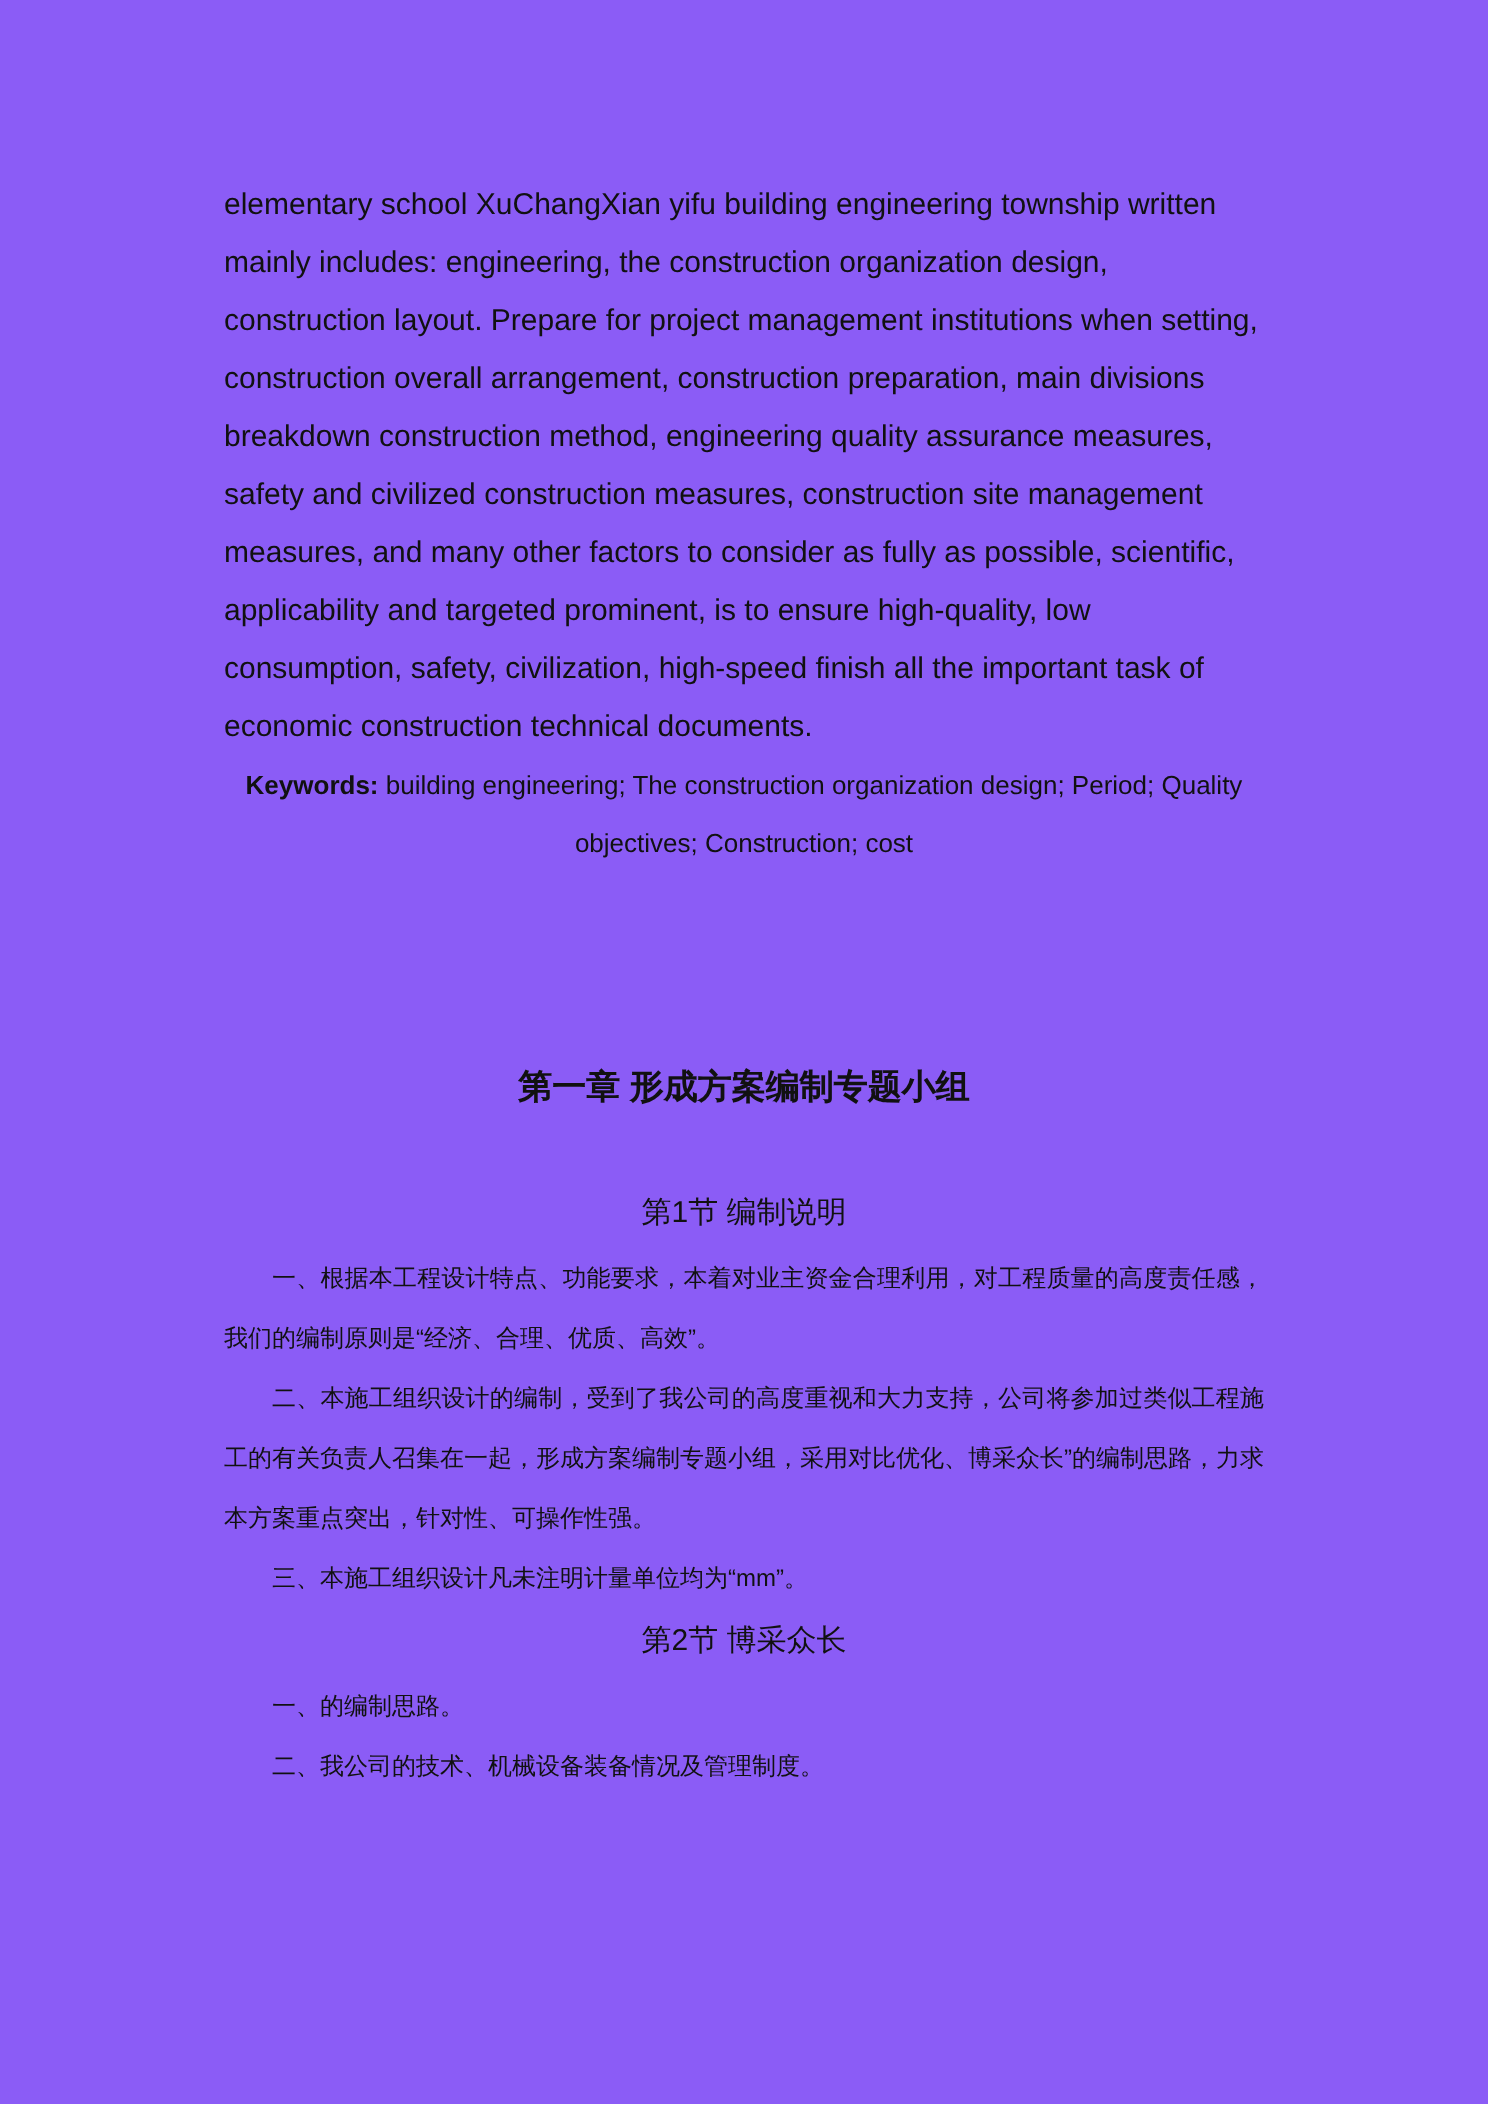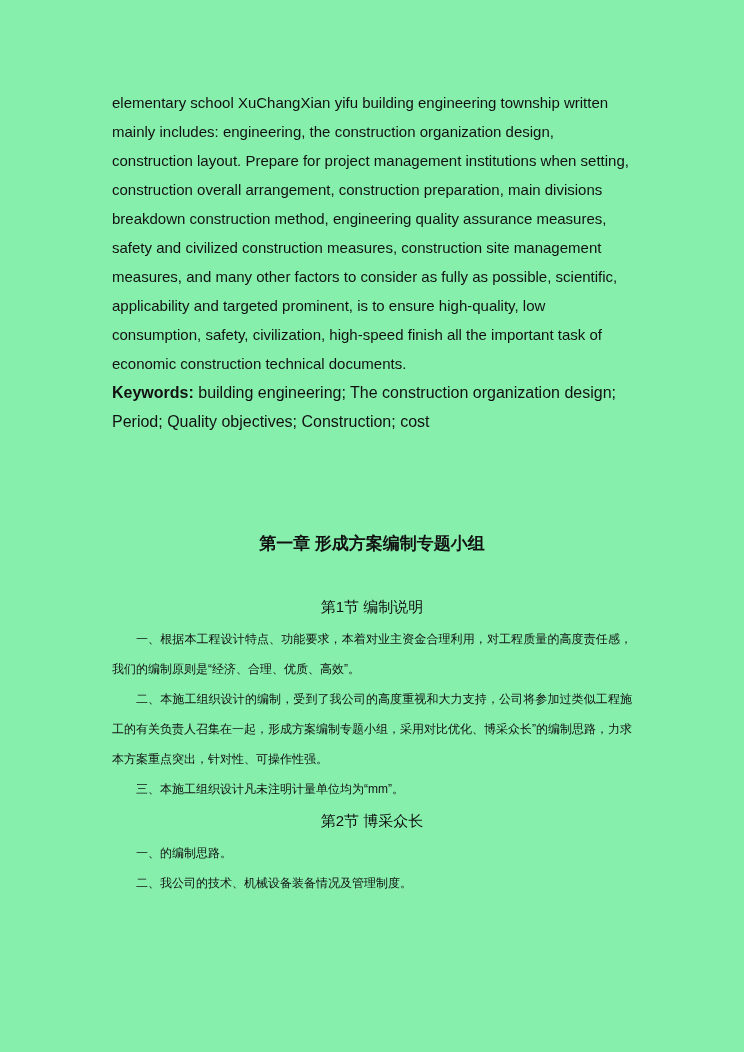--- a/index.html
+++ b/index.html
@@ -4,36 +4,36 @@
 <style>
   html, body {
     margin: 0;
     padding: 0;
     background: #ffffff;
   }
   .page {
     width: 744px;
     min-height: 1052px;
     box-sizing: border-box;
-    background: #86efac;
+    background: #8b5cf6;
     padding: 88px 112px 40px 112px;
     font-family: "Liberation Sans", sans-serif;
     color: #111111;
   }
   .en-paragraph {
     font-size: 15px;
     line-height: 29px;
     margin: 0;
     text-align: left;
   }
   .keywords-paragraph {
-    font-size: 16px;
+    font-size: 13px;
     line-height: 29px;
     margin: 0;
-    text-align: left;
+    text-align: center;
   }
   .keywords-paragraph .kw-label {
     font-weight: bold;
   }
   .chapter-title {
     font-size: 17px;
     font-weight: bold;
     text-align: center;
     margin: 96px 0 0 0;
     line-height: 24px;

